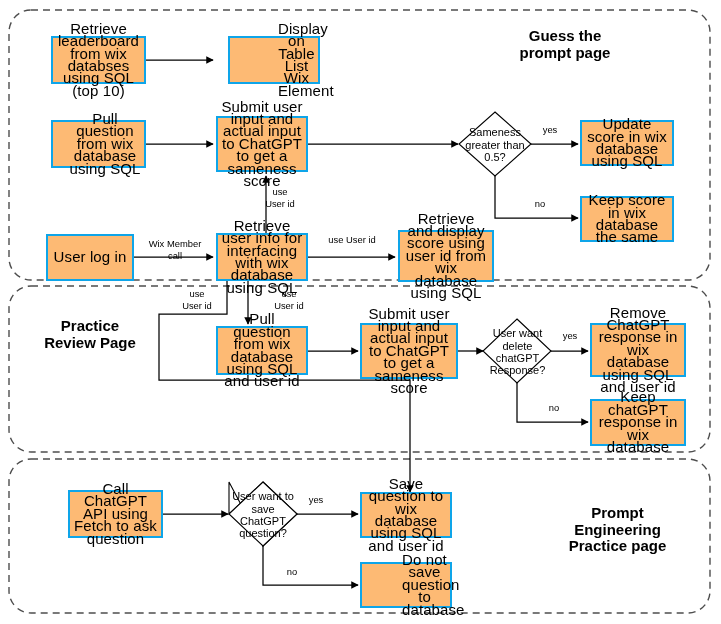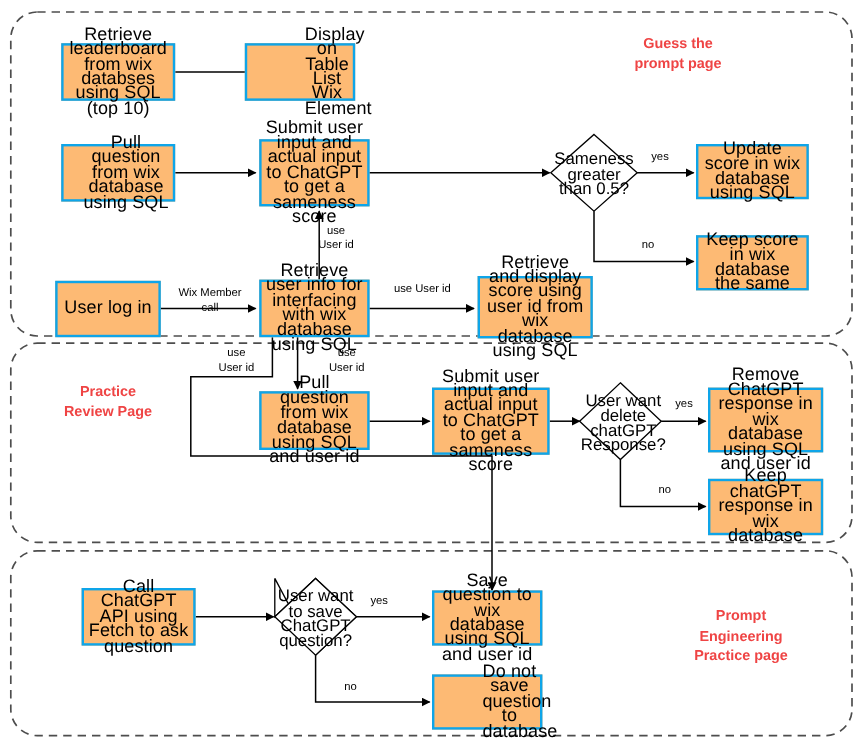--- a/index.html
+++ b/index.html
@@ -39,43 +39,43 @@
     letter-spacing: 0.1px;
     padding: 1px 3px;
     z-index: 3;
   }
   .node span { display: block; width: 100%; }
   .diamond-label {
     position: absolute;
     box-sizing: border-box;
     display: flex;
     align-items: center;
-    justify-content: flex-start;
-    text-align: center;
-    color: #000000;
-    font-size: 14px;
+    justify-content: flex-end;
+    text-align: center;
+    color: #000000;
+    font-size: 11px;
     line-height: 12.4px;
     background: transparent;
     z-index: 4;
     pointer-events: none;
   }
   .edge-label {
     position: absolute;
     color: #000000;
     font-size: 9.4px;
     line-height: 12.0px;
     text-align: center;
     background: transparent;
     white-space: pre-line;
     z-index: 4;
   }
   .group-title {
     position: absolute;
-    color: #ef4444;
-    font-size: 12px;
+    color: #000000;
+    font-size: 15px;
     line-height: 16.5px;
     font-weight: bold;
     text-align: center;
     z-index: 4;
     white-space: pre-line;
   }
 </style>
 </head>
 <body>
 
@@ -150,21 +150,21 @@
 Review Page</div>
 
   <div class="group-title" style="left:525px; top:505px; width:185px;">Prompt
 Engineering
 Practice page</div>
 
   <div class="node" style="left:51px; top:36px; width:95px; height:48px;">
     <span>Retrieve leaderboard from wix databses using SQL (top 10)</span>
   </div>
 
-  <div class="node" style="left:204px; top:36px; width:92px; height:48px;padding-left:48px;">
+  <div class="node" style="left:228px; top:36px; width:92px; height:48px;padding-left:48px;">
     <span>Display on Table List Wix Element</span>
   </div>
 
   <div class="node" style="left:51px; top:120px; width:95px; height:48px;padding-left:16px;">
     <span>Pull question  from wix database using SQL</span>
   </div>
 
   <div class="node" style="left:216px; top:116px; width:92px; height:56px;">
     <span>Submit user input and actual input to ChatGPT to get a sameness score</span>
   </div>

